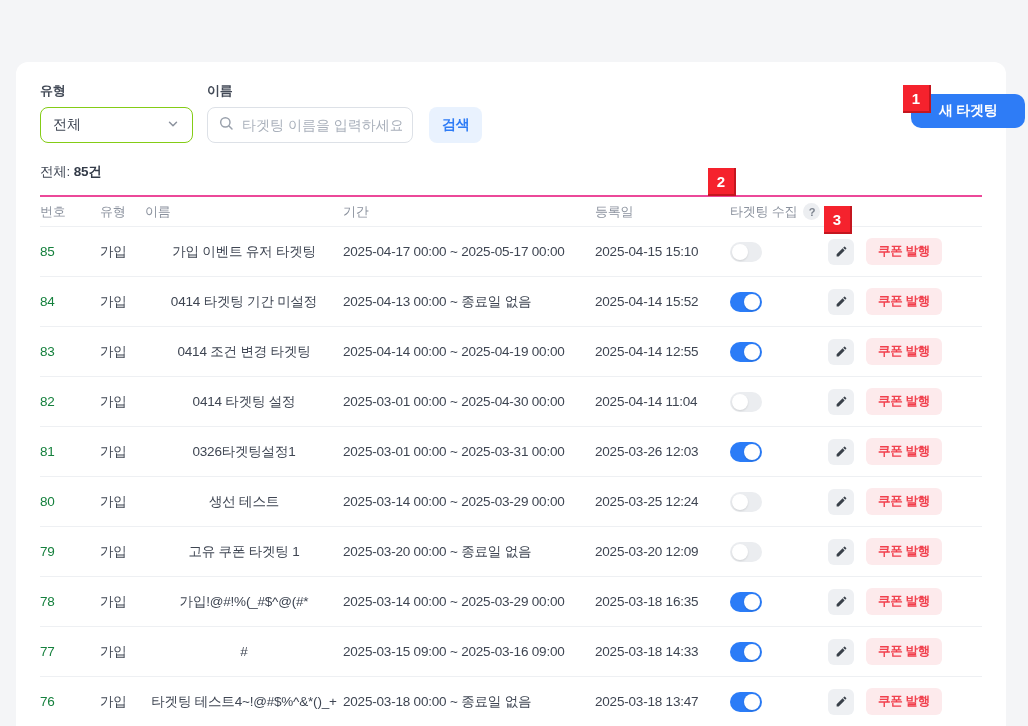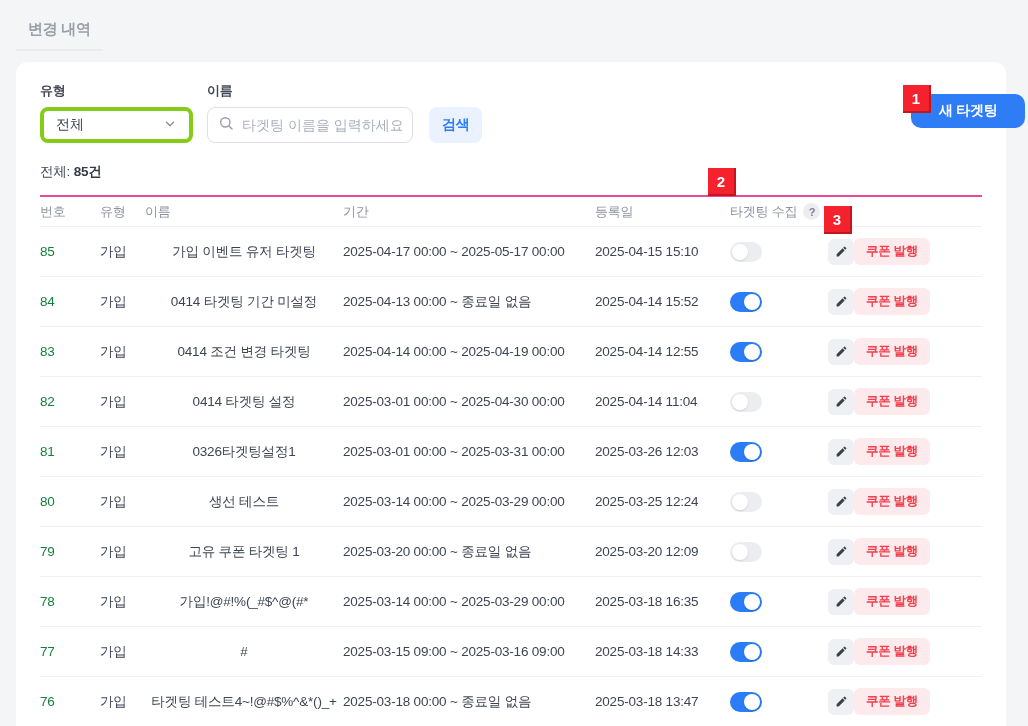--- a/index.html
+++ b/index.html
@@ -24,21 +24,21 @@
   .card {
     position: absolute; left: 16px; top: 62px; width: 990px; height: 690px;
     background: #ffffff; border-radius: 12px; padding: 20px 24px 0 24px;
   }
 
   
   .filters { display: flex; gap: 14px; align-items: flex-start; }
   .filter-group { display: flex; flex-direction: column; gap: 7px; }
   .filter-label { font-size: 13px; font-weight: 700; color: #434a57; letter-spacing: -0.2px; }
   .select-box {
-    width: 153px; height: 36px; border: 4px solid #84cc16; border-radius: 8px;
+    width: 153px; height: 36px; border: 1px solid #84cc16; border-radius: 8px;
     display: flex; align-items: center; justify-content: space-between;
     padding: 0 12px; font-size: 14px; color: #3f4654; cursor: pointer; background:#fff;
   }
   .select-box svg { width: 14px; height: 14px; stroke: #8b929e; }
   .name-row { display: flex; gap: 16px; }
   .search-input-wrap {
     width: 206px; height: 36px; border: 1px solid #dde1e7; border-radius: 8px;
     display: flex; align-items: center; padding: 0 10px; gap: 8px; background: #fff;
   }
   .search-input-wrap svg { width: 16px; height: 16px; stroke: #9aa1ac; flex: 0 0 auto; }
@@ -103,37 +103,36 @@
   .toggle .knob {
     position: absolute; top: 2px; width: 16px; height: 16px; border-radius: 50%;
     background: #ffffff; box-shadow: 0 1px 2px rgba(0,0,0,0.12);
   }
   .toggle.on { background: #2b7cf7; }
   .toggle.on .knob { right: 2px; }
   .toggle.off { background: #ebedf0; }
   .toggle.off .knob { left: 2px; }
 
   
-  .manage { display: flex; align-items: center; }
+  .manage { display: flex; align-items: center; gap: 12px; }
   .edit-btn {
     width: 26px; height: 26px; border-radius: 6px; background: #eef0f3; border: none;
     display: flex; align-items: center; justify-content: center; cursor: pointer;
   }
   .edit-btn svg { width: 13px; height: 13px; fill: #394049; }
   .coupon-btn {
     height: 27px; padding: 0 12px; background: #fdeaec; color: #f1404d;
     border: none; border-radius: 6px; font-size: 12.5px; font-weight: 700; cursor: pointer;
     font-family: "Liberation Sans", "DejaVu Sans", sans-serif; letter-spacing: -0.3px;
   }
 </style>
 </head>
 <body>
 
 <div class="tabbar">
-  <div class="tab inactive">변경 내역</div>
 </div>
 
 <div class="card">
 
   <div class="filters">
     <div class="filter-group">
       <div class="filter-label">유형</div>
       <div class="select-box">
         <span>전체</span>
         <span>

